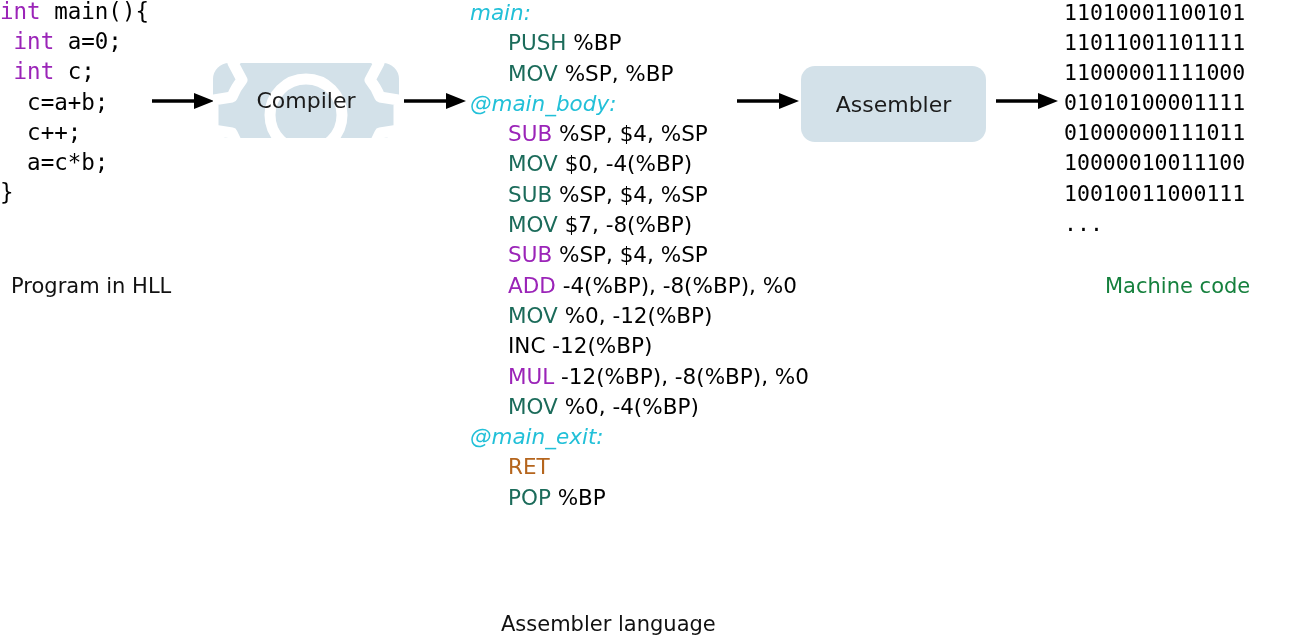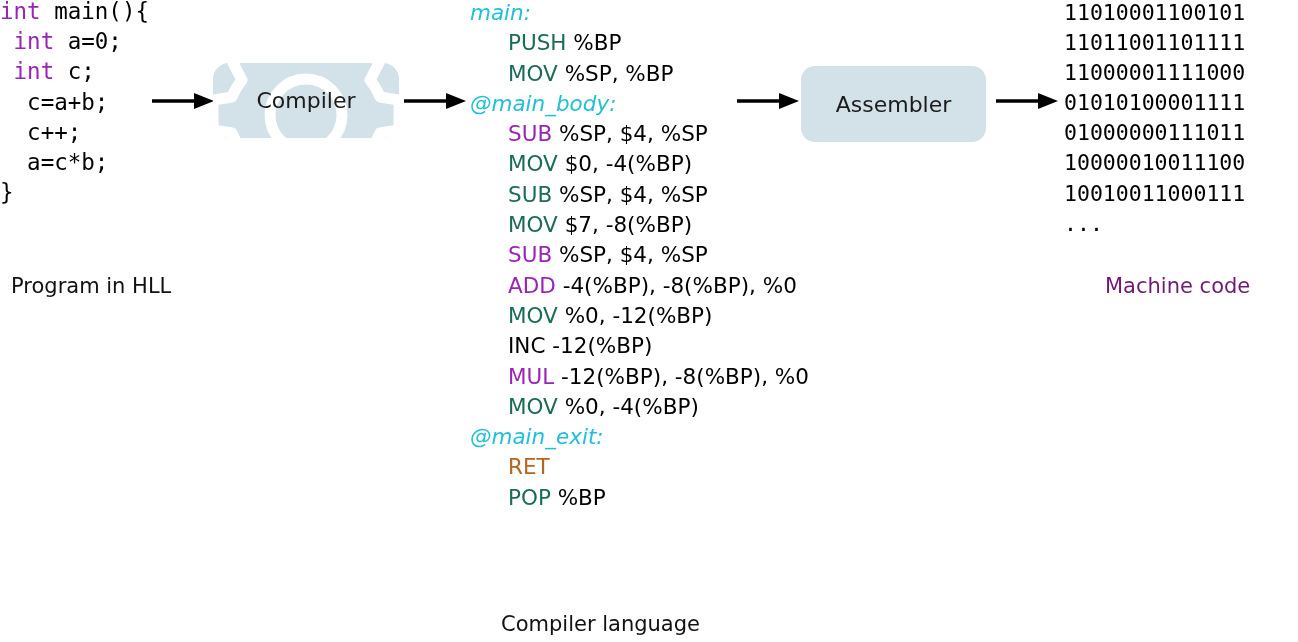--- a/index.html
+++ b/index.html
@@ -122,21 +122,21 @@
     font-size: 21.5px;
     line-height: 30.1px;
     letter-spacing: 0px;
     white-space: pre;
     color: #000000;
   }
   #machine-caption {
     left: 1105px;
     top: 274px;
     font-size: 21px;
-    color: #701a75;
+    color: #15803d;
   }
 </style>
 </head>
 <body>
 
 <div class="layer" id="hll-code"><div><span class="kw">int</span><span> main(){</span></div><div><span class="kw"> int</span><span> a=0;</span></div><div><span class="kw"> int</span><span> c;</span></div><div><span>  c=a+b;</span></div><div><span>  c++;</span></div><div><span>  a=c*b;</span></div><div><span>}</span></div></div>
 <div class="layer" id="hll-caption">Program in HLL</div>
 
 <svg class="layer arrow" style="left:152px; top:88px;" width="64" height="26" viewBox="0 0 64 26">
   <line x1="0" y1="13" x2="46" y2="13" stroke="#000" stroke-width="3.4"></line>
@@ -174,21 +174,21 @@
     <div class="ln"><span style="padding-left: 38px;"><span class="op-purple">SUB</span><span> %SP, $4, %SP</span></span></div>
     <div class="ln"><span style="padding-left: 38px; text-align: center;"><span class="op-purple">ADD</span><span> -4(%BP), -8(%BP), %0</span></span></div>
     <div class="ln"><span style="padding-left: 38px;"><span class="op-teal">MOV</span><span> %0, -12(%BP)</span></span></div>
     <div class="ln"><span style="padding-left: 38px;"><span class="op-black">INC</span><span> -12(%BP)</span></span></div>
     <div class="ln"><span style="padding-left: 38px;"><span class="op-purple">MUL</span><span> -12(%BP), -8(%BP), %0</span></span></div>
     <div class="ln"><span style="padding-left: 38px;"><span class="op-teal">MOV</span><span> %0, -4(%BP)</span></span></div>
     <div class="ln"><span class="label">@main_exit:</span></div>
     <div class="ln"><span style="padding-left: 38px;"><span class="op-brown">RET</span><span></span></span></div>
     <div class="ln"><span style="padding-left: 38px;"><span class="op-teal">POP</span><span> %BP</span></span></div>
   </div>
-<div class="layer" id="asm-caption">Compiler language</div>
+<div class="layer" id="asm-caption">Assembler language</div>
 
 <svg class="layer arrow" style="left:737px; top:88px;" width="64" height="26" viewBox="0 0 64 26">
   <line x1="0" y1="13" x2="46" y2="13" stroke="#000" stroke-width="3.4"></line>
   <polygon points="42,5 62,13 42,21" fill="#000"></polygon>
 </svg>
 
 <div class="layer proc-box" id="assembler-box">
   <span>Assembler</span>
 </div>
 

